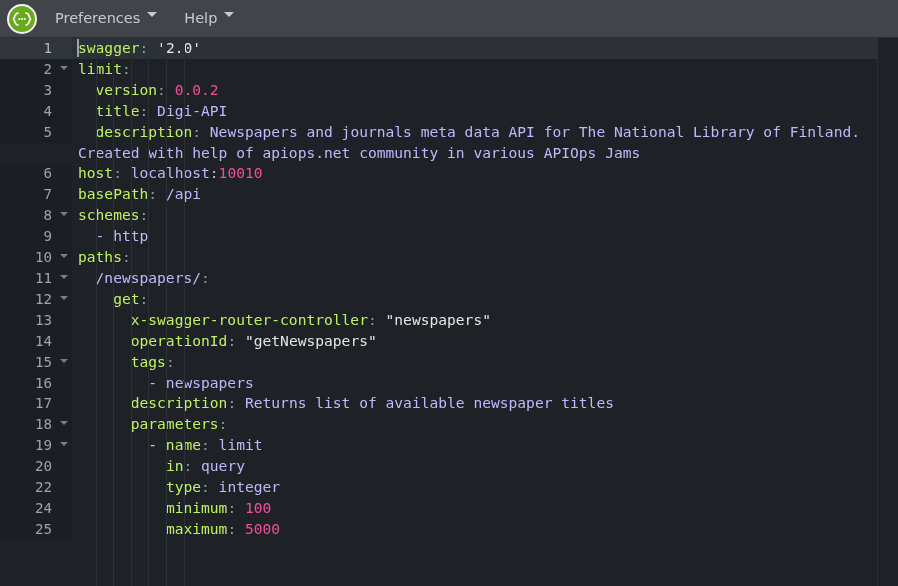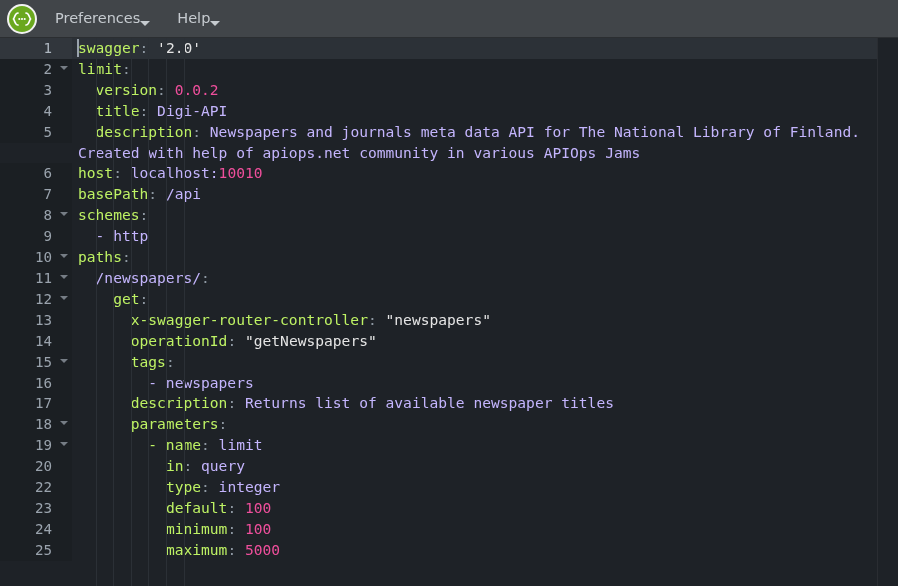--- a/index.html
+++ b/index.html
@@ -32,22 +32,22 @@
     flex: 0 0 auto;
   }
   #brand-logo svg { display: block; }
   .menu-item {
     color: #c6cbd0;
     font-family: "DejaVu Sans", sans-serif;
     font-size: 14.5px;
     padding: 5px 9px 6px 9px;
     margin-left: 9px;
     display: flex;
-    align-items: flex-end;
-    gap: 0;
+    align-items: flex-start;
+    gap: 7px;
     cursor: default;
     border-radius: 2px;
     white-space: nowrap;
   }
   .menu-item:first-of-type { margin-left: 16px; }
   .caret {
     width: 0; height: 0;
     border-left: 5px solid transparent;
     border-right: 5px solid transparent;
     border-top: 5px solid #c6cbd0;
@@ -267,24 +267,20 @@
       </div>
       <div class="line">
         <div class="gutter"><span class="lnum">20</span></div>
         <div class="code"><span class="k">          in</span><span class="p">: </span><span class="v">query</span></div>
       </div>
       <div class="line">
         <div class="gutter"><span class="lnum">22</span></div>
         <div class="code"><span class="k">          type</span><span class="p">: </span><span class="v">integer</span></div>
       </div>
       <div class="line">
-        <div class="gutter"><span class="lnum">23</span></div>
-        <div class="code"><span class="k">          default</span><span class="p">: </span><span class="n">100</span></div>
-      </div>
-      <div class="line">
         <div class="gutter"><span class="lnum">24</span></div>
         <div class="code"><span class="k">          minimum</span><span class="p">: </span><span class="n">100</span></div>
       </div>
       <div class="line">
         <div class="gutter"><span class="lnum">25</span></div>
         <div class="code"><span class="k">          maximum</span><span class="p">: </span><span class="n">5000</span></div>
       </div>
     </div>
   <div id="scrollbar-gutter"></div>
 </div>

